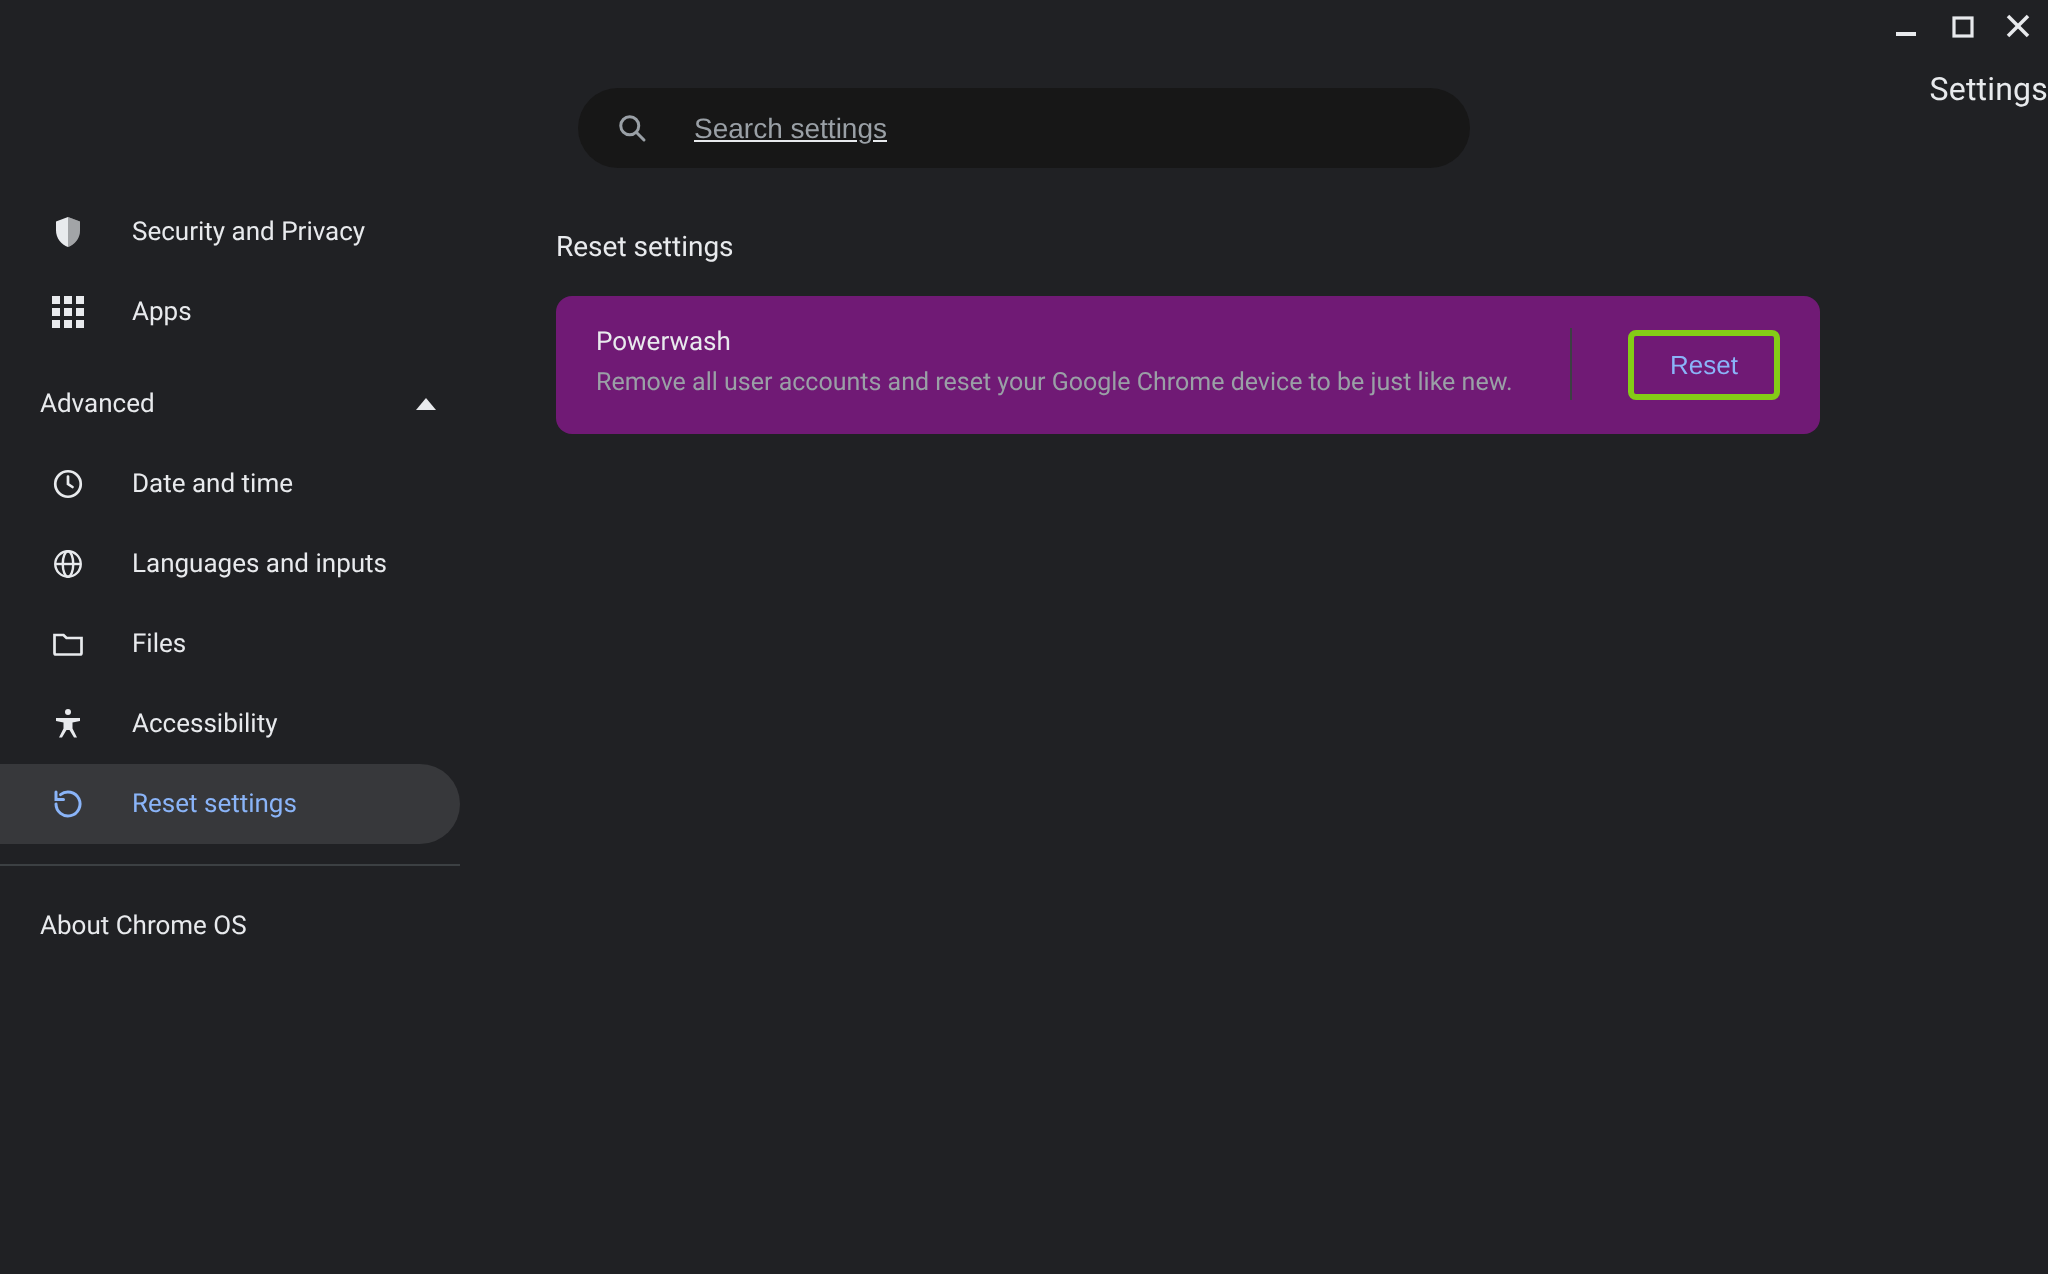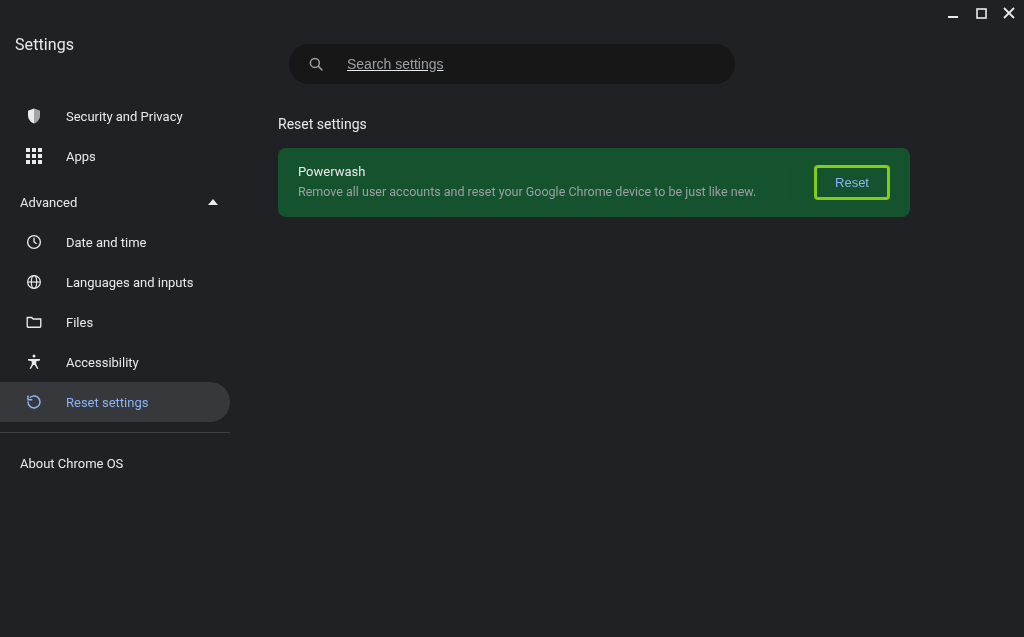--- a/index.html
+++ b/index.html
@@ -28,22 +28,23 @@
     align-items: center;
     justify-content: center;
     color: #e8eaed;
     cursor: pointer;
   }
   
   .topbar {
     height: 88px;
     display: flex;
     align-items: center;
-    padding-left: 15px;
+    padding-left: 33px;
     position: relative;
+    justify-content: flex-end;
   }
   .topbar .title {
     color: #e8eaed;
     font-size: 16px;
     font-weight: 400;
     letter-spacing: .1px;
   }
   .search-wrap {
     position: absolute;
     left: 50%;
@@ -132,21 +133,21 @@
     padding: 28px 0 0 30px;
   }
   .content-inner { width: 632px; }
   .page-title {
     color: #e8eaed;
     font-size: 14px;
     font-weight: 400;
     margin-bottom: 16px;
   }
   .card {
-    background: #14532d;
+    background: #701a75;
     border-radius: 8px;
     padding: 16px 20px;
     display: flex;
     align-items: center;
     justify-content: space-between;
     gap: 16px;
   }
   .card-text .card-title {
     color: #e8eaed;
     font-size: 13px;

